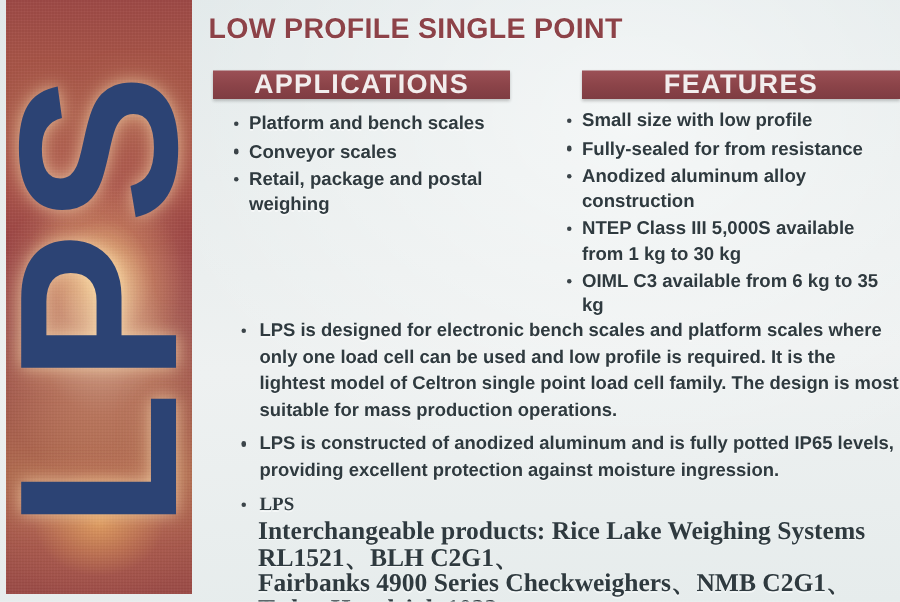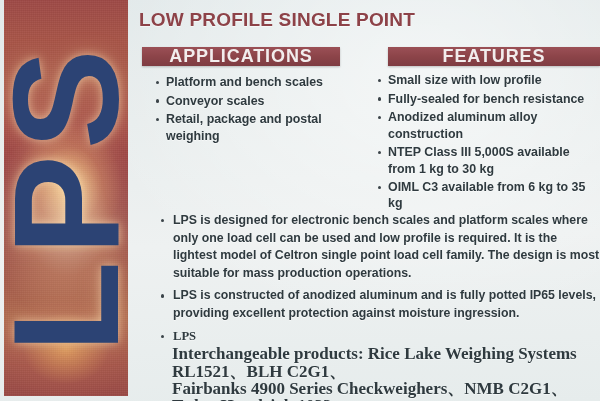--- a/index.html
+++ b/index.html
@@ -194,21 +194,21 @@
     <div class="section-bar" id="bar-features">FEATURES</div>
 
     <ul class="bullets" id="list-applications">
       <li>Platform and bench scales</li>
       <li>Conveyor scales</li>
       <li>Retail, package and postal weighing</li>
     </ul>
 
     <ul class="bullets" id="list-features">
       <li>Small size with low profile</li>
-      <li>Fully-sealed for bench resistance</li>
+      <li>Fully-sealed for from resistance</li>
       <li>Anodized aluminum alloy construction</li>
       <li>NTEP Class III 5,000S available from 1 kg to 30 kg</li>
       <li>OIML C3 available from 6 kg to 35 kg</li>
     </ul>
 
 
     <ul class="bullets" id="list-description">
       <li>LPS is designed for electronic bench scales and platform scales where only one load cell can be used and low profile is required. It is the lightest model of Celtron  single point load cell family. The design is most suitable for mass production operations.</li>
       <li>LPS is constructed of anodized aluminum and is fully potted IP65 levels, providing excellent protection against moisture ingression.</li>
       <li class="serif-item">

